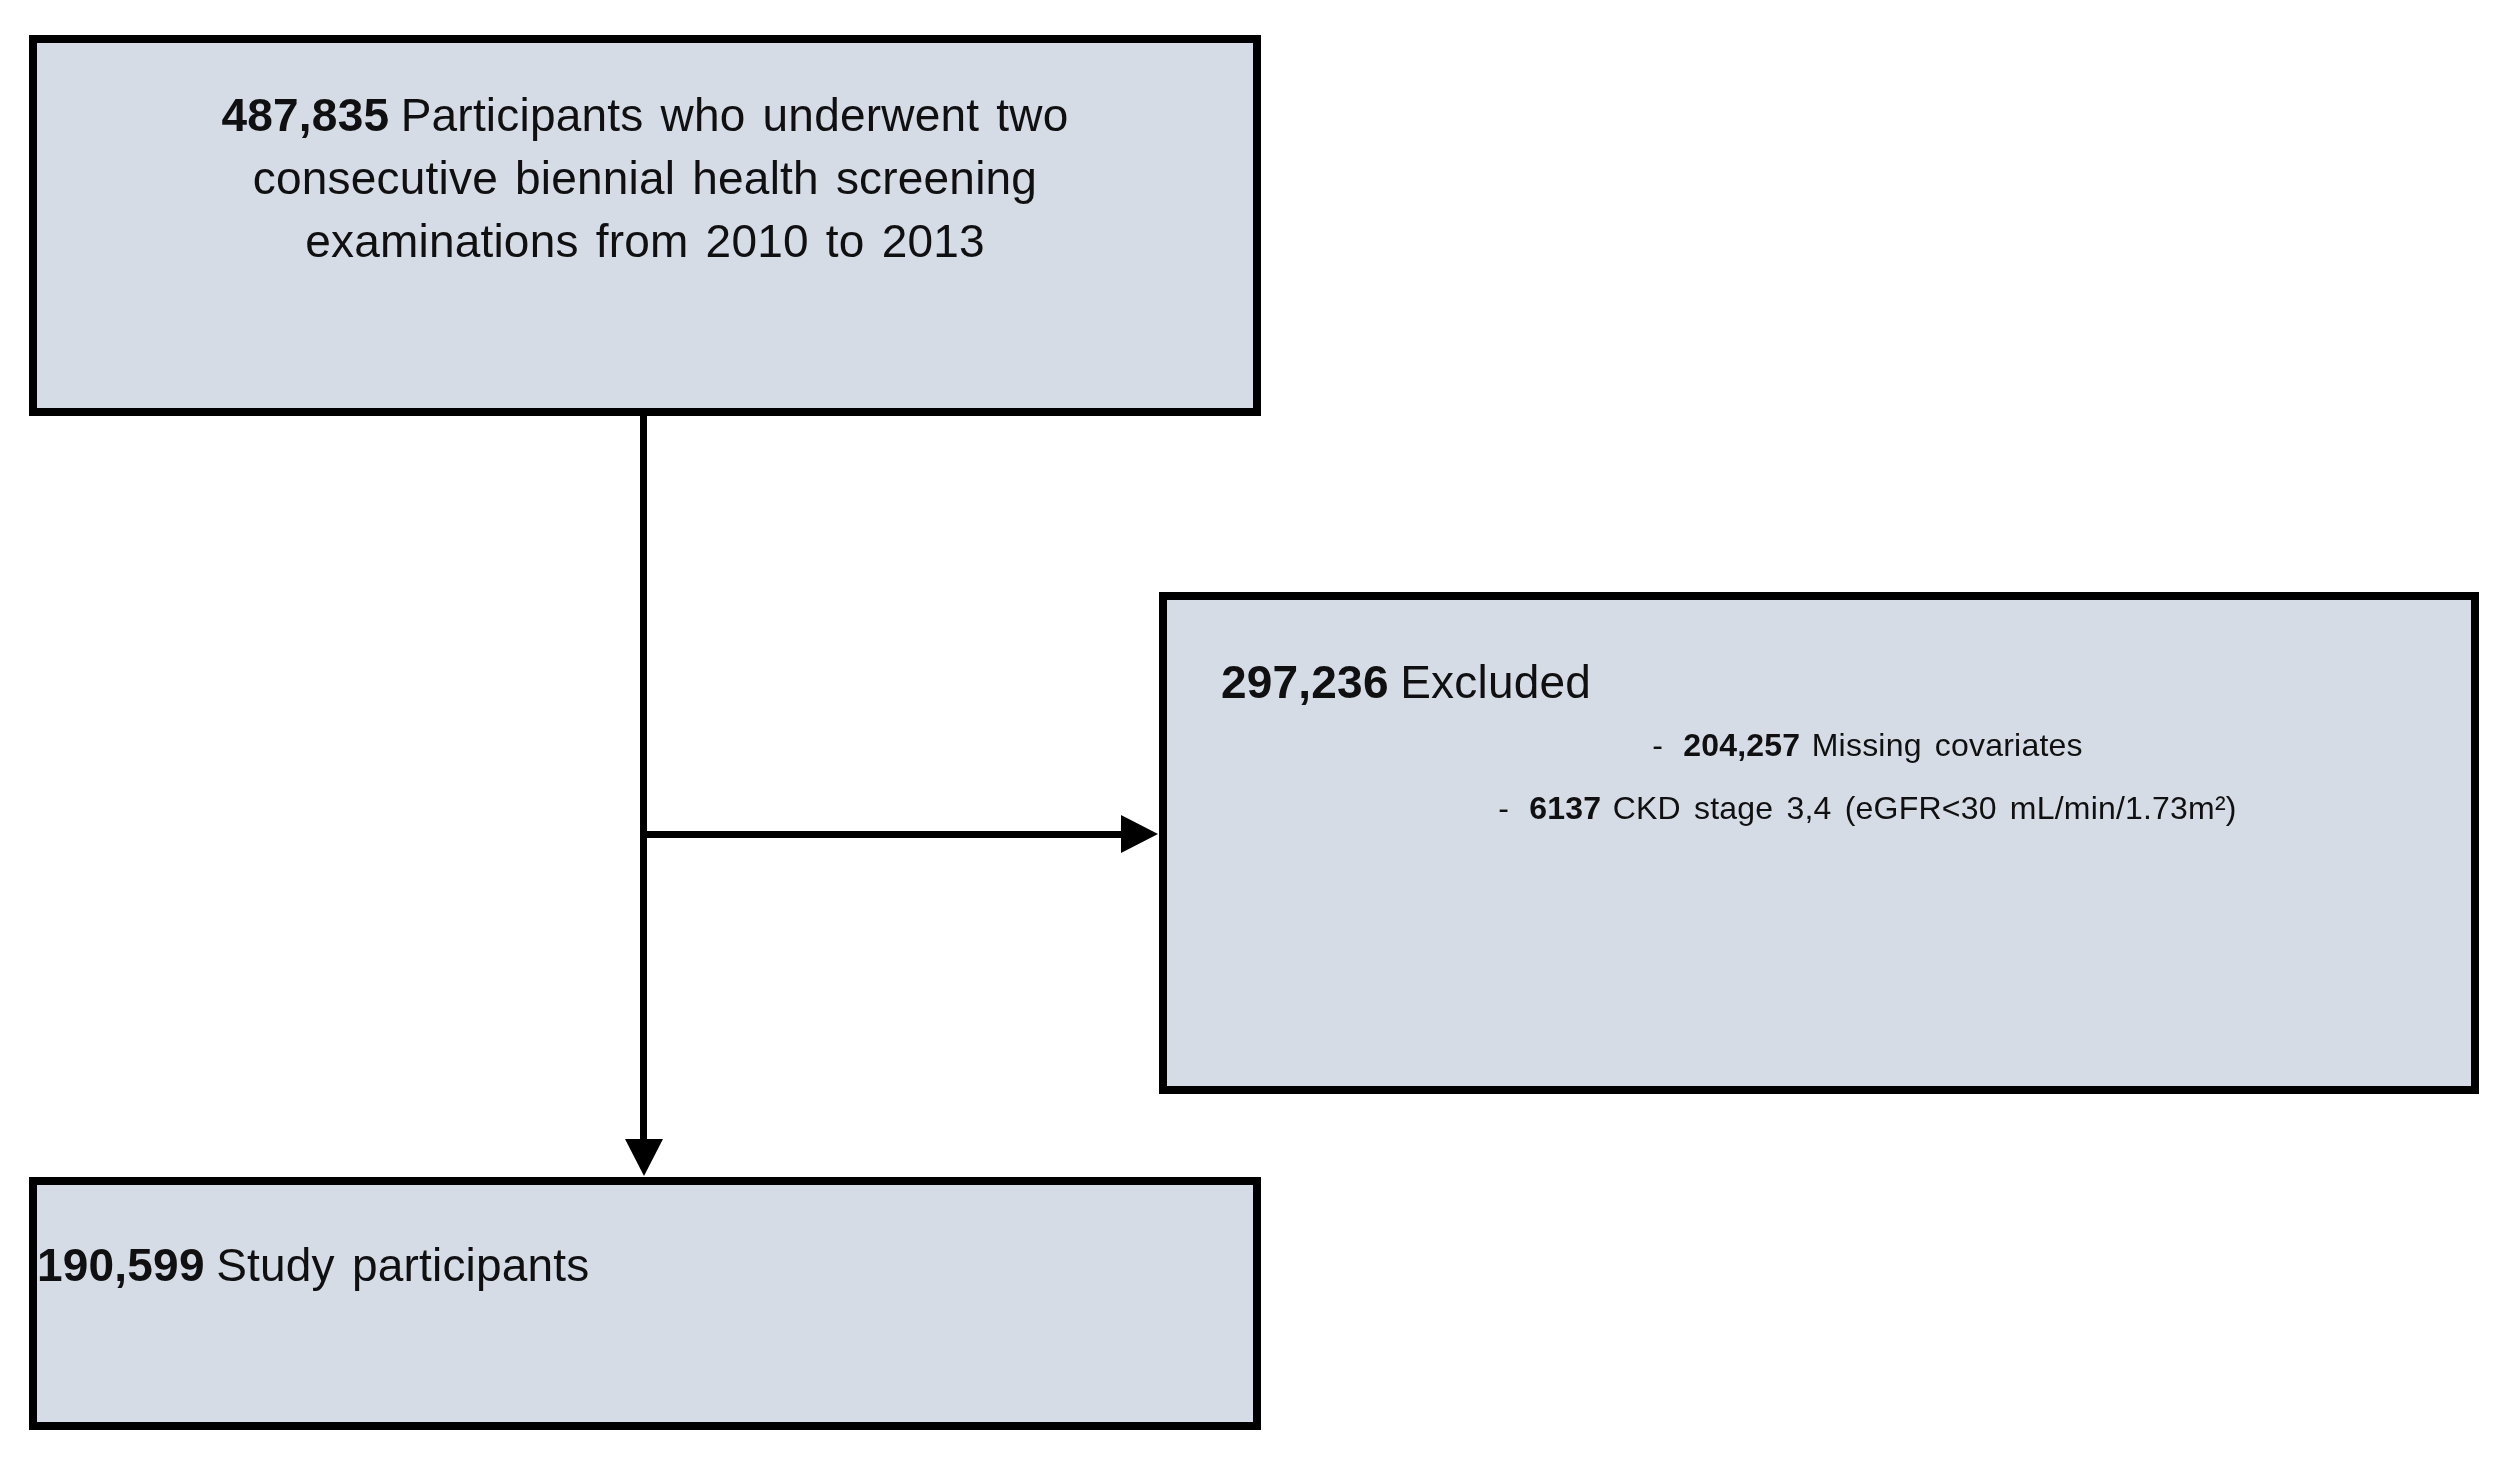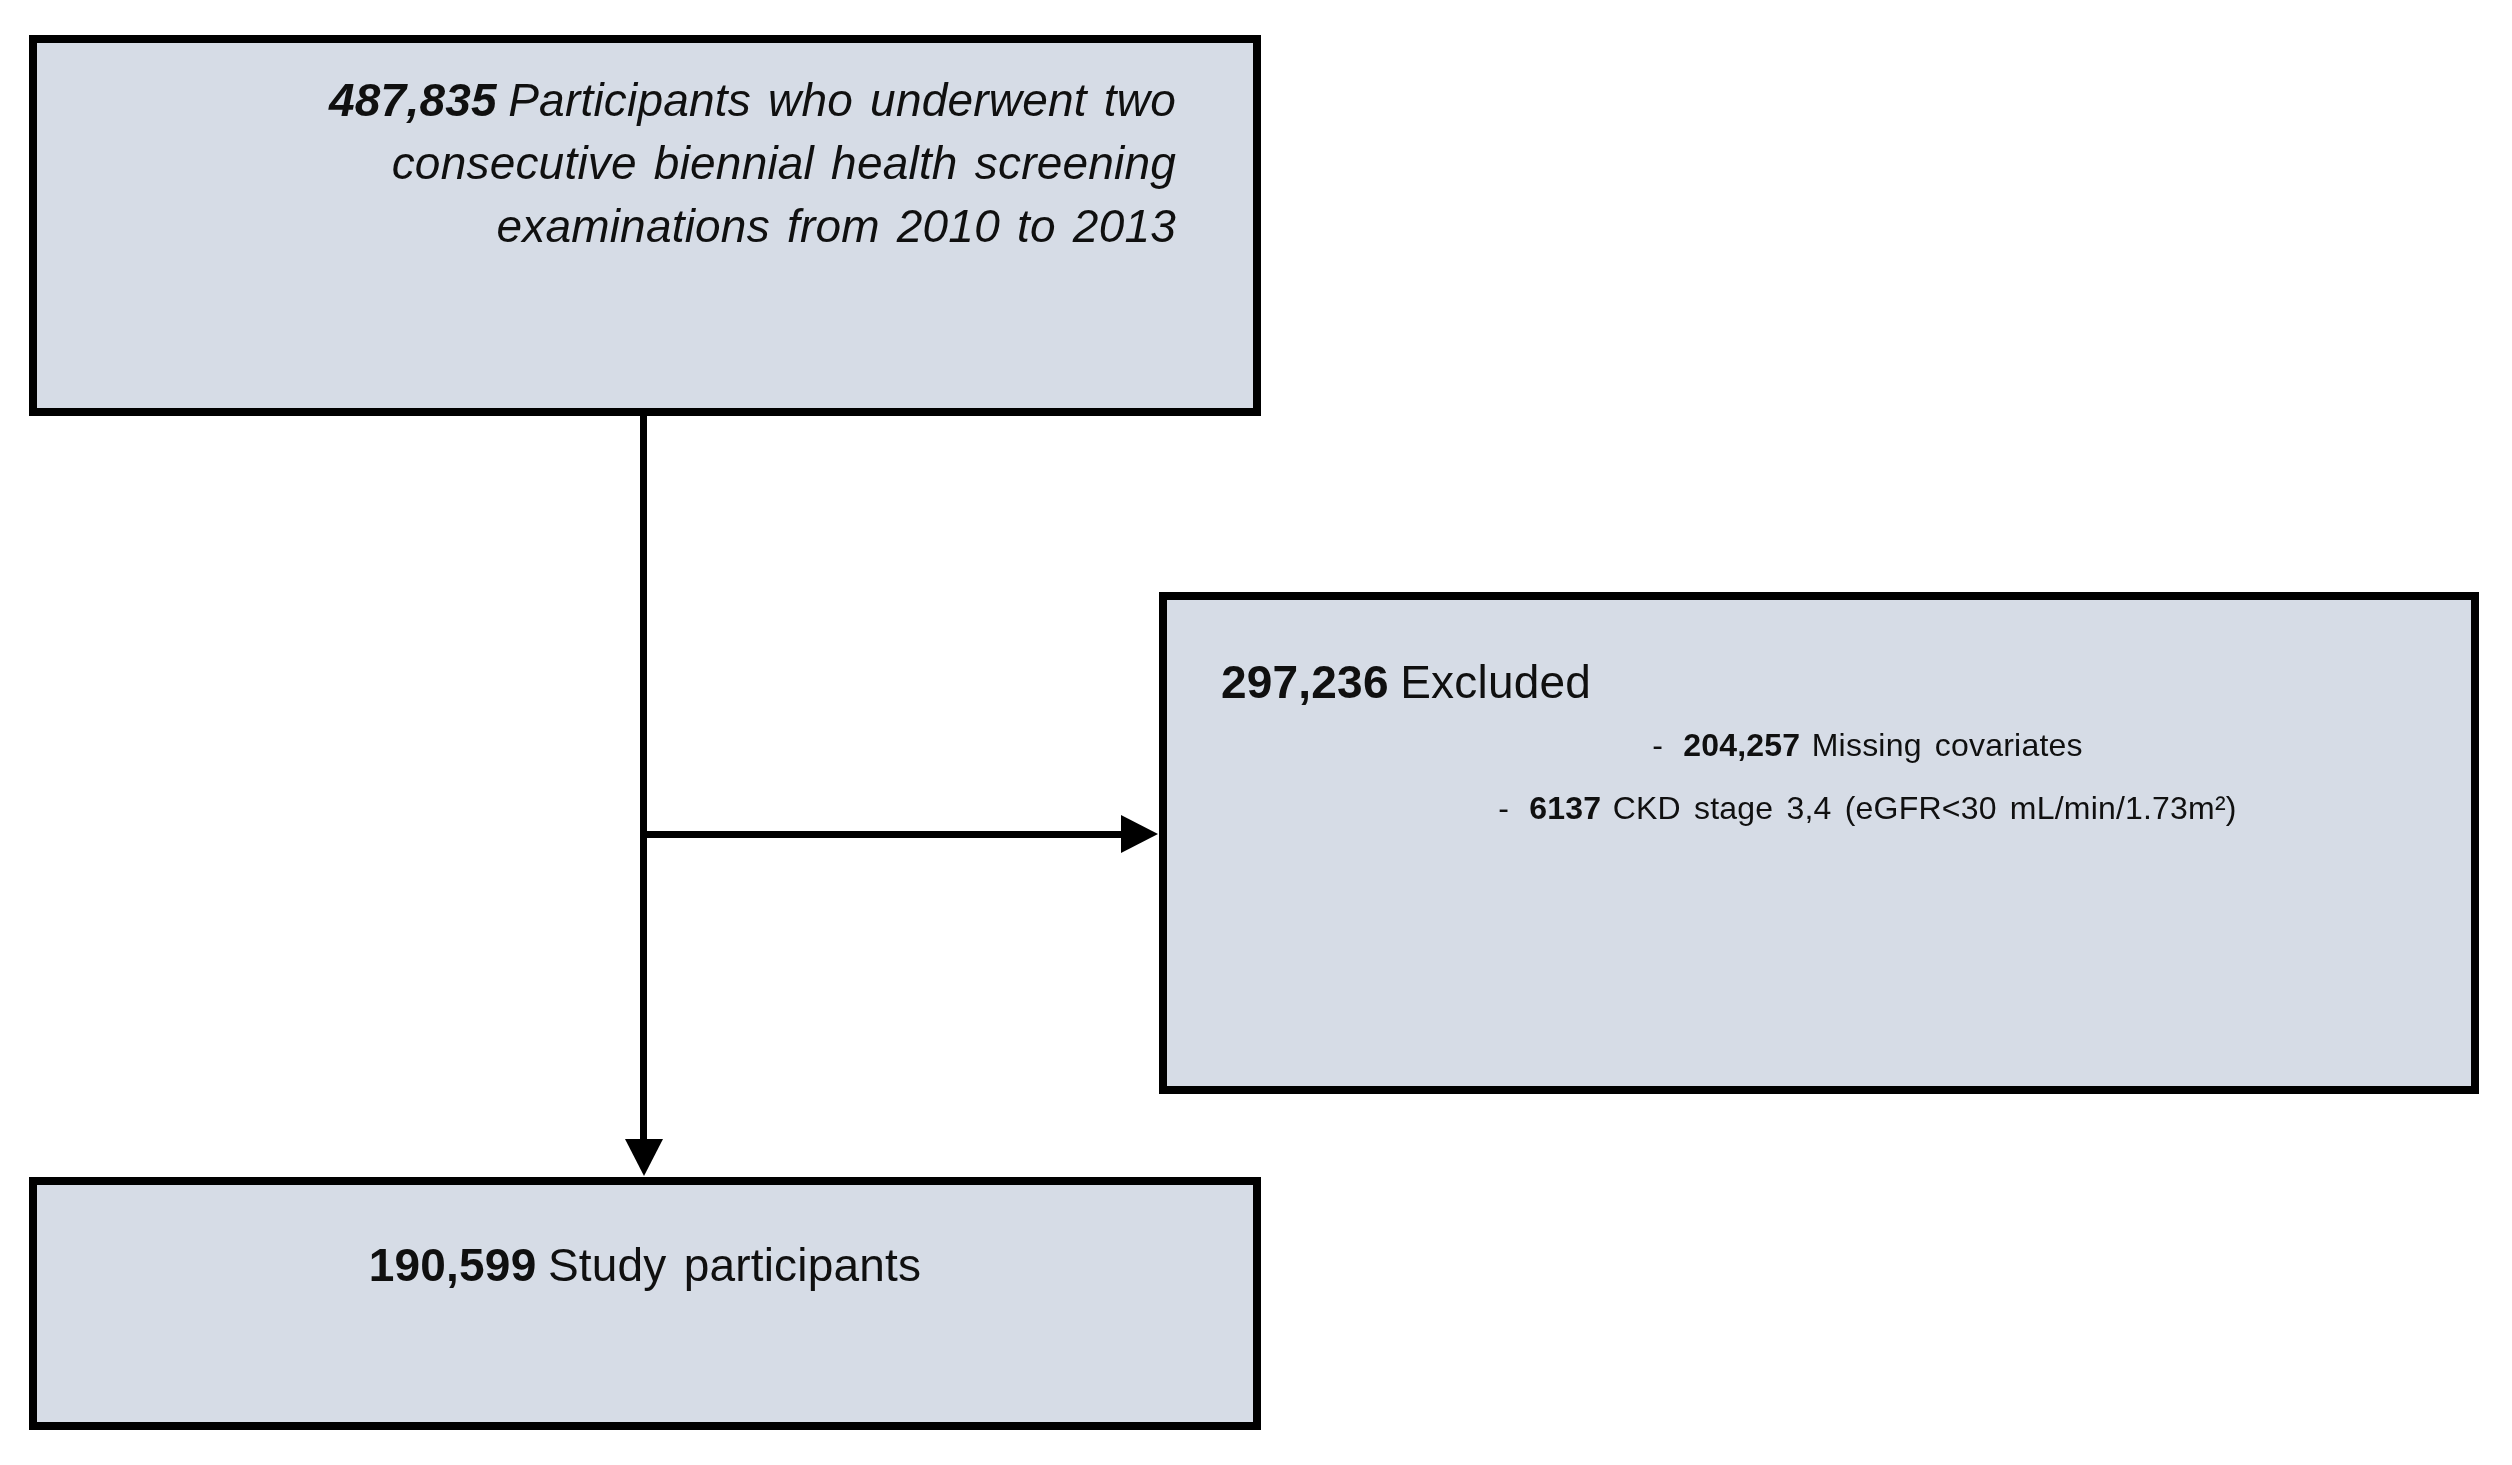--- a/index.html
+++ b/index.html
@@ -33,24 +33,23 @@
     letter-spacing:0.2px;
     word-spacing:4.1px;
   }
   .num{font-weight:700;margin-right:11.5px;}
   
   .top-box{
     left:29px; top:35px;
     width:1232px; height:381px;
   }
   .top-box .box-text{
-    margin:26px auto 0;
+    margin:41px auto 0;
     width:1062px;
-    text-align:right;
-    font-style:italic;
+    text-align:center;
   }
   
   .excluded-box{
     left:1159px; top:564px;
     width:1320px; height:502px;margin-top:28px;
   }
   .excluded-box .header{
     margin:51px 33px 0 54px;
   }
   .excluded-list{
@@ -66,21 +65,20 @@
     text-align:center;
   }
   .dash{margin-right:20px;}
   
   .bottom-box{
     left:29px; top:1177px;
     width:1232px; height:253px;
   }
   .bottom-box .box-text{
     margin-top:49px;
-    text-align:center;
   }
   
   .line{
     position:absolute;
     background:var(--arrow);
   }
   .v-line{
     left:640px; top:411px;
     width:7.4px; height:731px;
   }

